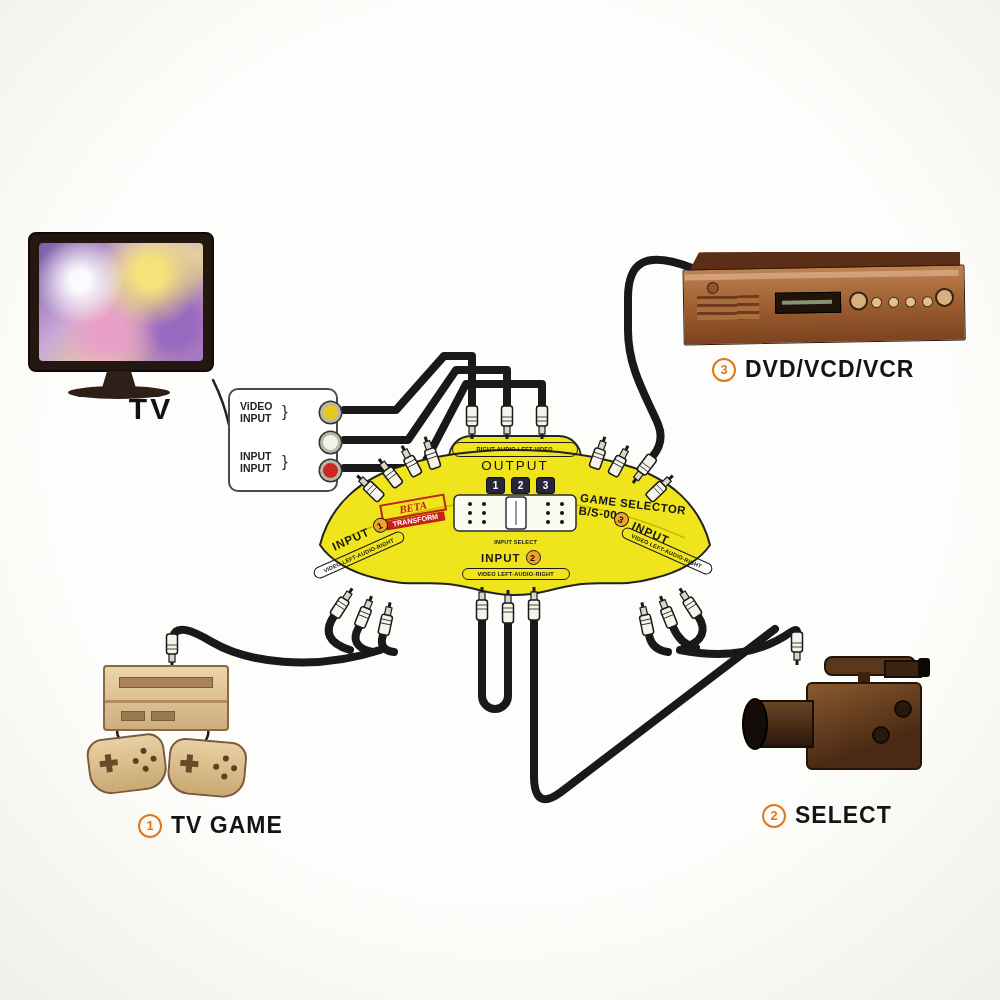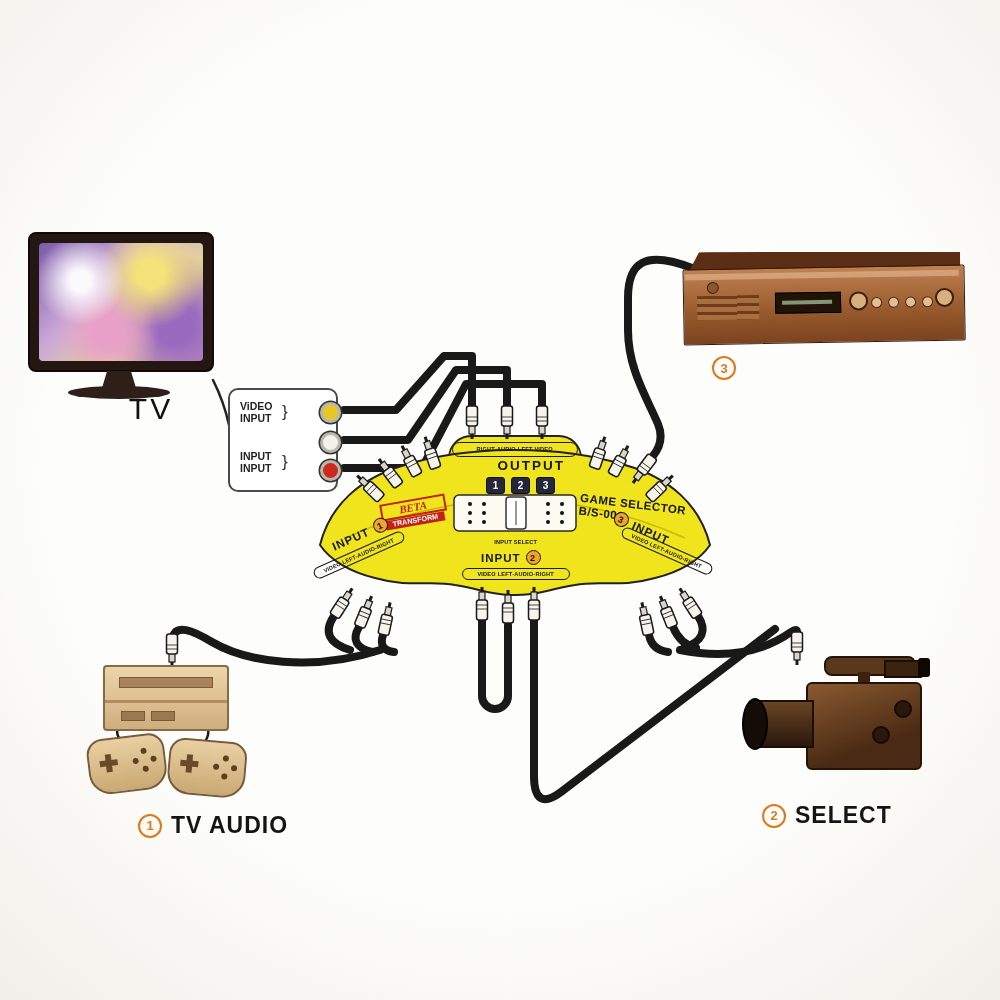--- a/index.html
+++ b/index.html
@@ -16,21 +16,21 @@
   .tv-screen{width:100%;height:100%;border-radius:4px;
      background:
        radial-gradient(circle at 25% 32%, rgba(255,255,255,.95) 7%, rgba(255,255,255,0) 30%),
        radial-gradient(circle at 68% 26%, #f5e27a 10%, rgba(245,226,122,0) 38%),
        radial-gradient(circle at 42% 76%, #e8a0c8 12%, rgba(232,160,200,0) 40%),
        radial-gradient(circle at 82% 68%, #9a6ac0 14%, rgba(154,106,192,0) 45%),
        linear-gradient(135deg,#7a5aa8 0%,#caa8d8 38%,#e8d890 68%,#b888c8 100%);}
   .tv-neck{left:102px;top:371px;width:34px;height:17px;background:#2e2019;
            clip-path:polygon(15% 0,85% 0,100% 100%,0 100%);}
   .tv-base{left:68px;top:386px;width:102px;height:13px;border-radius:50%;background:#2e2019;}
-  .tv-label{left:96px;top:392px;width:110px;text-align:center;font-size:30px;font-weight:400;
+  .tv-label{left:96px;top:392px;width:110px;text-align:center;font-size:30px;font-weight:700;
             letter-spacing:3px;color:#111;}
 
   
   .callout{left:228px;top:388px;width:110px;height:104px;background:#fff;border:2px solid #4a4a4a;
            border-radius:10px;box-sizing:border-box;}
   .co-block{position:absolute;font-size:10.5px;font-weight:700;color:#222;line-height:12px;}
   .co-video{left:10px;top:10px;} .co-audio{left:10px;top:60px;}
   .co-brace{position:absolute;font-size:17px;font-weight:400;color:#333;}
   .br-v{left:52px;top:12px;} .br-a{left:52px;top:62px;}
   .jack{width:15px;height:15px;border-radius:50%;border:3px solid #b9b7aa;box-shadow:0 0 0 1.5px #333;z-index:3;}
@@ -91,21 +91,21 @@
   .cam-eye{left:918px;top:658px;width:12px;height:19px;background:#0e0803;border-radius:3px;}
   .cam-knob{width:14px;height:14px;border-radius:50%;background:#2a180c;border:2px solid #140a04;}
   .ck1{left:894px;top:700px;} .ck2{left:872px;top:726px;}
 
   
   .stadium{border:1.2px solid #1a1a1a;border-radius:10px;display:flex;align-items:center;justify-content:center;
            box-sizing:border-box;background:transparent;}
   .tiny{display:inline-block;font-size:8px;font-weight:700;color:#151515;transform:scale(0.7);
         transform-origin:center;white-space:nowrap;letter-spacing:.3px;}
   .band{left:452px;top:442px;width:126px;height:15px;}
-  .output{left:465px;top:458px;width:100px;text-align:right;font-size:13.5px;font-weight:700;
+  .output{left:465px;top:458px;width:100px;text-align:center;font-size:13.5px;font-weight:400;
           letter-spacing:2px;color:#151515;}
   .chip{width:17px;height:15px;background:#26263a;border-radius:3px;color:#fff;font-size:10px;font-weight:800;
         display:flex;align-items:center;justify-content:center;border:1px solid #111;}
   .c1{left:486px;top:477px;} .c2{left:511px;top:477px;} .c3{left:536px;top:477px;}
   .inp-select{left:470px;top:531px;width:92px;text-align:center;}
   .beta{left:381px;top:499px;width:66px;transform:rotate(-10deg);text-align:center;}
   .beta-top{border:2px solid #c22218;color:#c22218;font-size:11px;font-weight:800;font-style:italic;
             font-family:"Liberation Serif",serif;background:transparent;line-height:13px;}
   .beta-bot{background:#c22218;color:#fff;font-size:8px;line-height:10px;transform:scale(.9);font-weight:700;}
   .model{left:579px;top:498px;transform:rotate(7deg);color:#151515;font-weight:800;}
@@ -263,20 +263,21 @@
     <div class="dvd-btns">
         <i></i>
         <i></i>
         <i></i>
         <i></i>
       </div>
     <div class="dvd-knob k2"></div>
   </div>
   <div class="abs txt caption lbl-dvd">
     <span class="num-circ">3</span>
+    <span class="cap-text">DVD/VCD/VCR</span>
   </div>
 
   <div class="abs dev console">
     <div class="console-slot"></div>
     <div class="console-line"></div>
     <div class="console-btn cb1"></div>
     <div class="console-btn cb2"></div>
   </div>
   <div class="abs dev gamepad g1">
     <div class="dpad"></div>
@@ -291,21 +292,21 @@
     <div class="dpad"></div>
     <div class="gbtns">
       <i class="b1"></i>
         <i class="b2"></i>
         <i class="b3"></i>
         <i class="b4"></i>
     </div>
   </div>
   <div class="abs txt caption lbl-game">
     <span class="num-circ">1</span>
-    <span class="cap-text">TV  AUDIO</span>
+    <span class="cap-text">TV  GAME</span>
   </div>
 
   <div class="abs dev cam-handle"></div>
   <div class="abs dev cam-post"></div>
   <div class="abs dev cam-vf"></div>
   <div class="abs dev cam-eye"></div>
   <div class="abs dev cam-body"></div>
   <div class="abs dev cam-lens"></div>
   <div class="abs dev cam-lens-front"></div>
   <div class="abs dev cam-knob ck1"></div>

